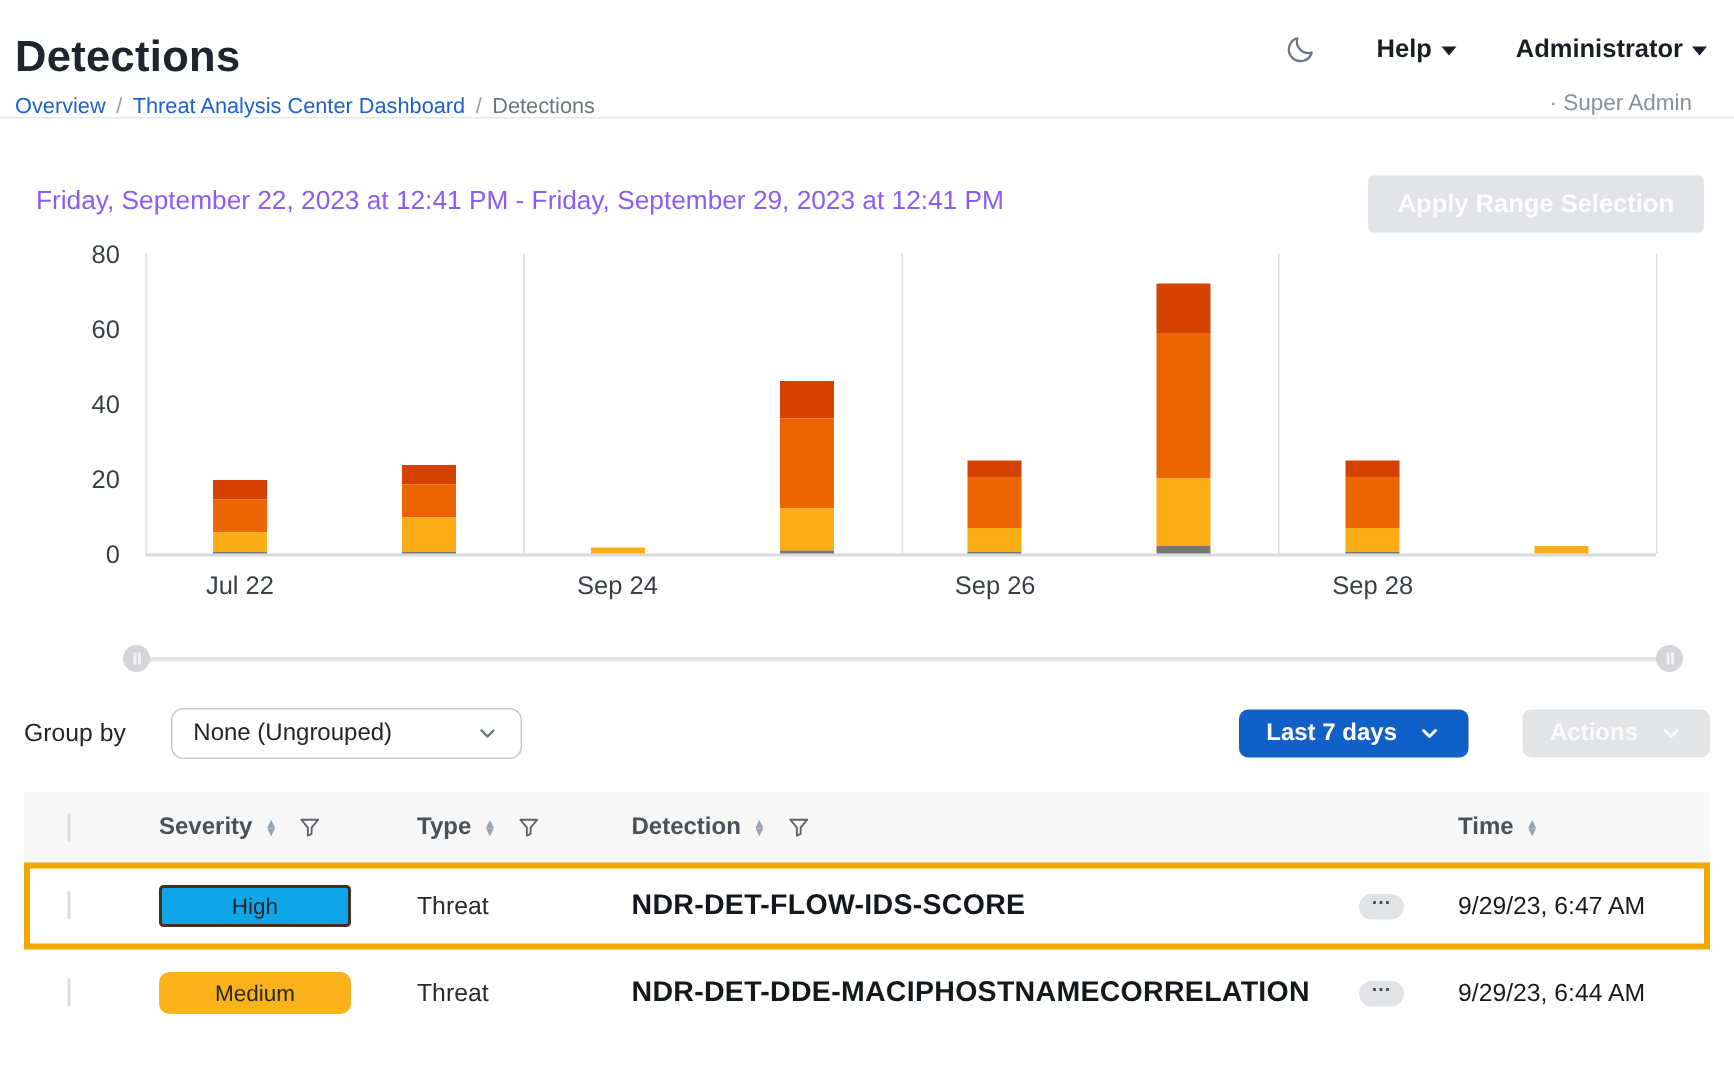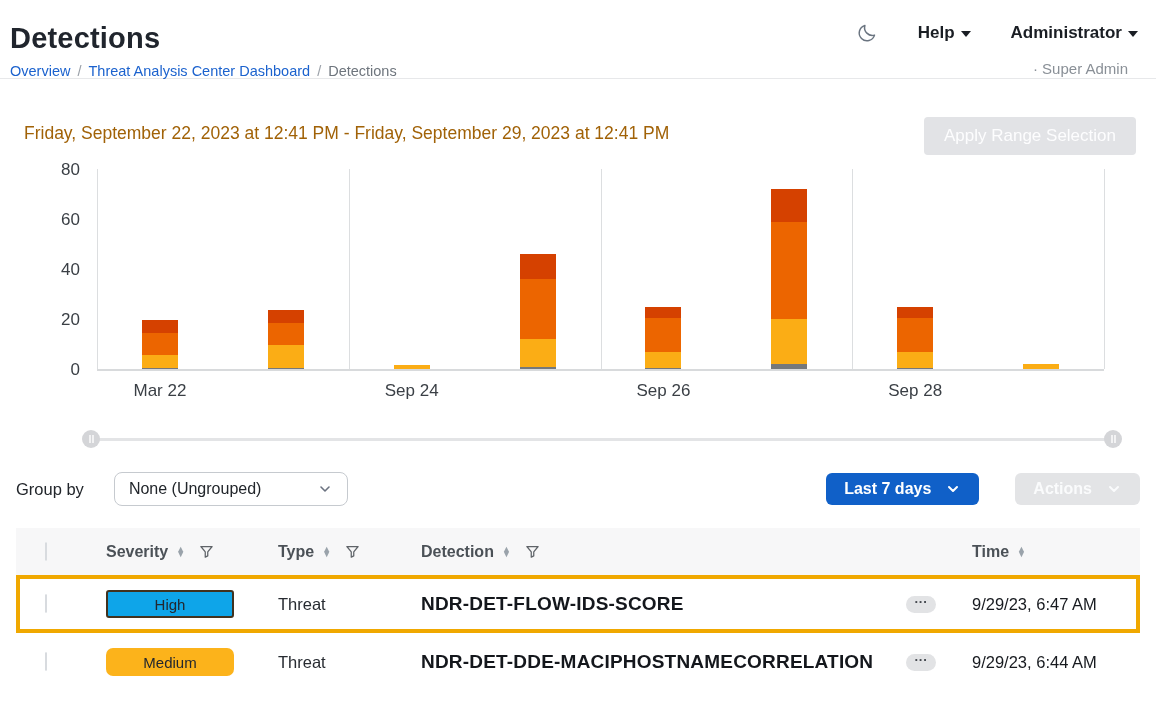--- a/index.html
+++ b/index.html
@@ -17,22 +17,22 @@
   .crumb-sep { color:#9AA0A8; margin:0 7px; }
   .crumb-current { color:#6E757D; }
   .header-right { position:absolute; top:22px; right:18px; display:flex; align-items:center; gap:40px; }
   .hdr-menu { font-size:17px; font-weight:bold; color:#1A1E24; display:flex; align-items:center; gap:6px; cursor:pointer; }
   .caret-down { width:0; height:0; border-left:5px solid transparent; border-right:5px solid transparent; border-top:6px solid #1A1E24; margin-top:2px; }
   .moon-btn { cursor:pointer; display:flex; }
   .user-role { position:absolute; top:60px; right:28px; font-size:15px; color:#8A9097; }
 
   
   .range-row { margin:38px 20px 0 24px; display:flex; justify-content:space-between; align-items:flex-start; }
-  .range-text { font-size:17.5px; color:#a16207; padding-top:6px; }
-  .apply-btn { background:#E2E3E6; color:#FDFDFE; font-weight:normal; font-size:17px;
+  .range-text { font-size:17.5px; color:#8b5cf6; padding-top:6px; }
+  .apply-btn { background:#E2E3E6; color:#FDFDFE; font-weight:bold; font-size:17px;
                border:none; border-radius:4px; padding:9px 20px; cursor:default; }
 
   
   .chart-wrap { position:relative; margin-top:14px; height:245px; }
   .y-axis { position:absolute; left:0; top:0; width:90px; height:202px; }
   .y-tick { position:absolute; right:10px; transform:translateY(9px); font-size:17px; color:#3A3F45; }
   .plot { position:absolute; left:97px; top:0; width:1007px; height:202px; border-bottom:2px solid #D8DADC; }
   .gridline { position:absolute; top:0; bottom:0; width:1px; background:#DCDEE0; }
   .bars { position:absolute; left:0; top:0; right:0; bottom:0; display:flex; }
   .slot { flex:1; display:flex; align-items:flex-end; justify-content:center; }
@@ -181,21 +181,21 @@
           </div>
         </div>
         <div class="slot">
           <div class="bar">
             <div class="seg" style="height: 5px; background: rgb(251, 173, 21);"></div>
           </div>
         </div>
       </div>
   </div>
   <div class="x-axis">
-      <div class="x-lab">Mar 22</div>
+      <div class="x-lab">Jul 22</div>
       <div class="x-lab"></div>
       <div class="x-lab">Sep 24</div>
       <div class="x-lab"></div>
       <div class="x-lab">Sep 26</div>
       <div class="x-lab"></div>
       <div class="x-lab">Sep 28</div>
       <div class="x-lab"></div>
     </div>
 </div>
 

